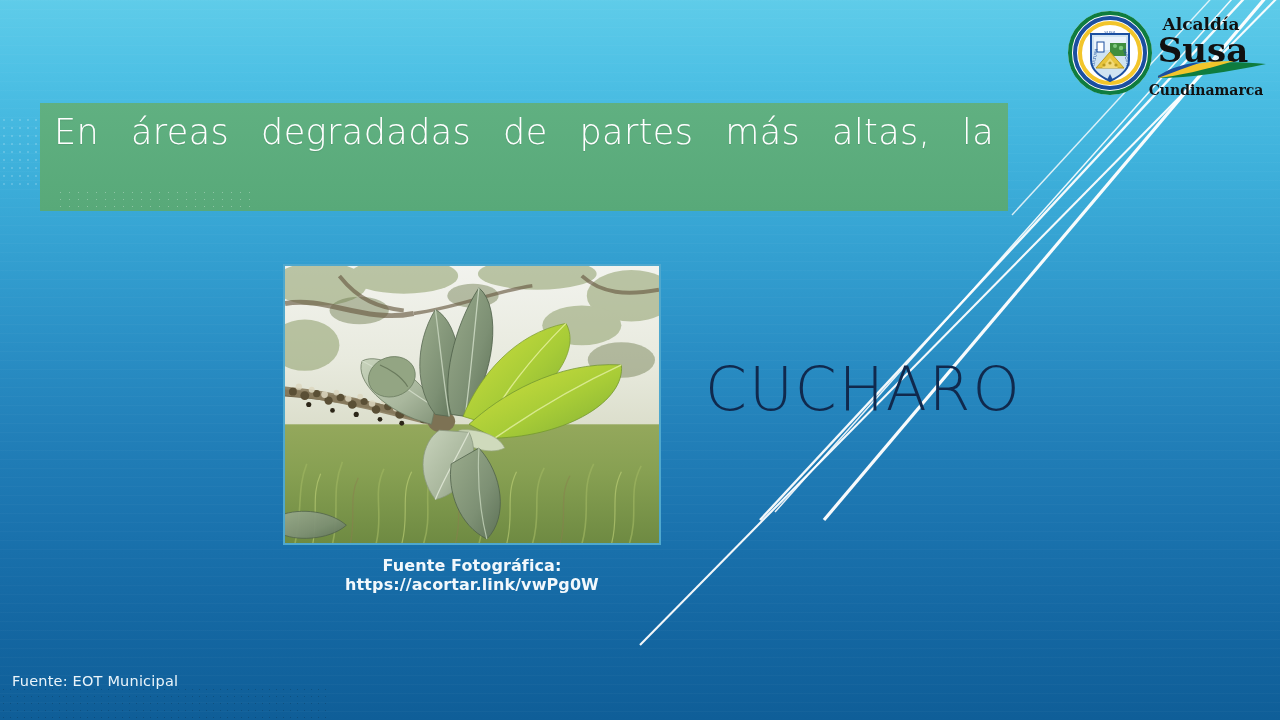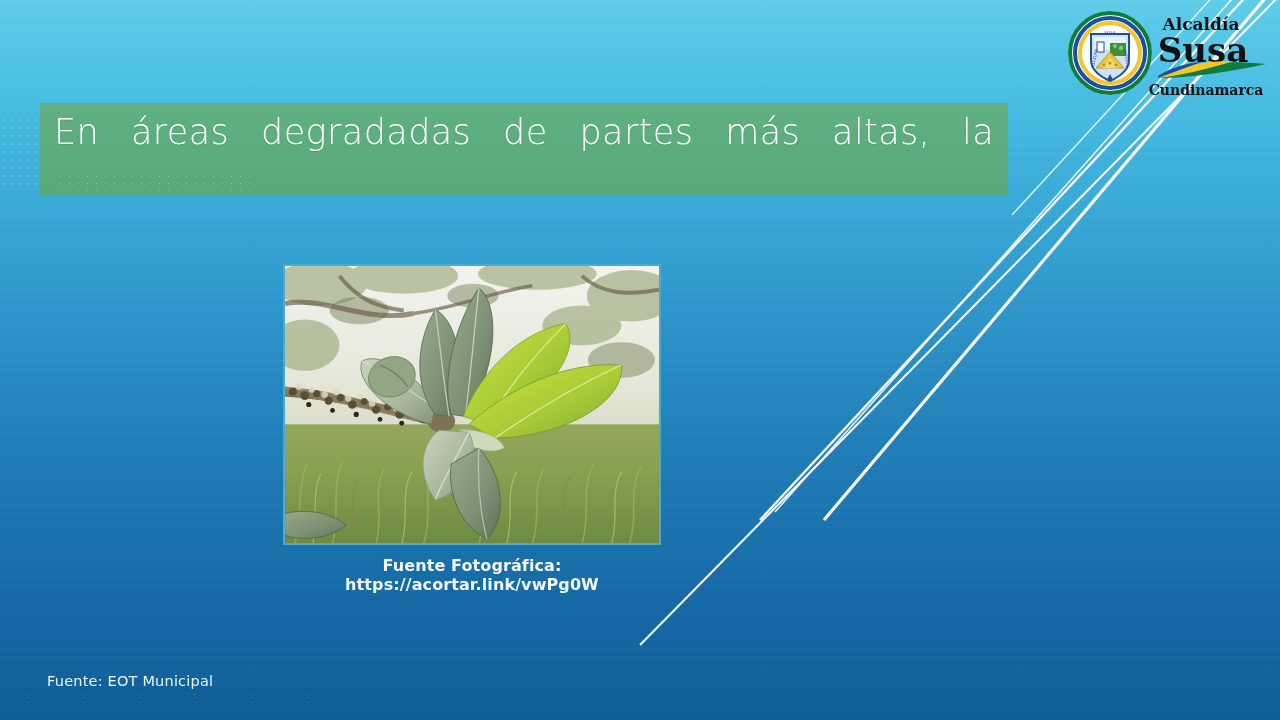--- a/index.html
+++ b/index.html
@@ -73,21 +73,21 @@
     background-image:radial-gradient(rgba(255,255,255,0.35) 0.8px, transparent 0.9px);
     background-size:8px 8px;
     opacity:.5;
     pointer-events:none;
   }
 
   
   .title-box{
     position:absolute;
     left:40px; top:103px;
-    width:968px; height:92px;
+    width:968px; height:108px;
     background:linear-gradient(180deg,#60B081 0%, #58A979 100%);
     overflow:hidden;
   }
   .title-box .tb-dots{
     position:absolute;
     left:16px; bottom:2px;
     width:200px; height:20px;
     background-image:radial-gradient(rgba(255,255,255,0.42) 0.9px, transparent 1px);
     background-size:9px 7px;
     opacity:.75;
@@ -149,21 +149,20 @@
 
   
   .footer-source{
     position:absolute;
     left:12px; top:673px;
     color:#EAF4FA;
     font-family:"DejaVu Sans", sans-serif;
     font-size:14.5px;
     font-weight:400;
     letter-spacing:0.2px;
-    margin-left:35px;
   }
 
   
   .logo{
     position:absolute;
     left:1066px; top:8px;
     width:210px; height:92px;
   }
 </style>
 </head>
@@ -334,20 +333,21 @@
 
       <path d="M-5 252 C 16 244, 46 248, 62 262 C 44 278, 8 278, -5 270 Z" fill="url(#leafDull)" stroke="#4f6049" stroke-width="0.8" opacity="0.95"></path>
 
       <ellipse cx="108" cy="112" rx="24" ry="20" fill="#93a583" stroke="#6f8063" stroke-width="0.8" transform="rotate(-18 108 112)"></ellipse>
       <path d="M96 100 C 106 104, 118 112, 124 122" stroke="#6a7a5d" stroke-width="1.2" fill="none"></path>
     </svg>
   </div>
 
   <div class="caption">Fuente Fotográfica: https://acortar.link/vwPg0W</div>
 
+  <div class="cucharo">CUCHARO</div>
 
   <div class="footer-source">Fuente: EOT Municipal</div>
 
   <svg class="logo" viewBox="0 0 210 92">
 
     <g>
       <circle cx="44" cy="45" r="42" fill="#ffffff"></circle>
       <circle cx="44" cy="45" r="40" fill="none" stroke="#0E7C3F" stroke-width="4"></circle>
       <circle cx="44" cy="45" r="35" fill="none" stroke="#1B4FA0" stroke-width="4"></circle>
       <circle cx="44" cy="45" r="30" fill="none" stroke="#F2C52B" stroke-width="4"></circle>

